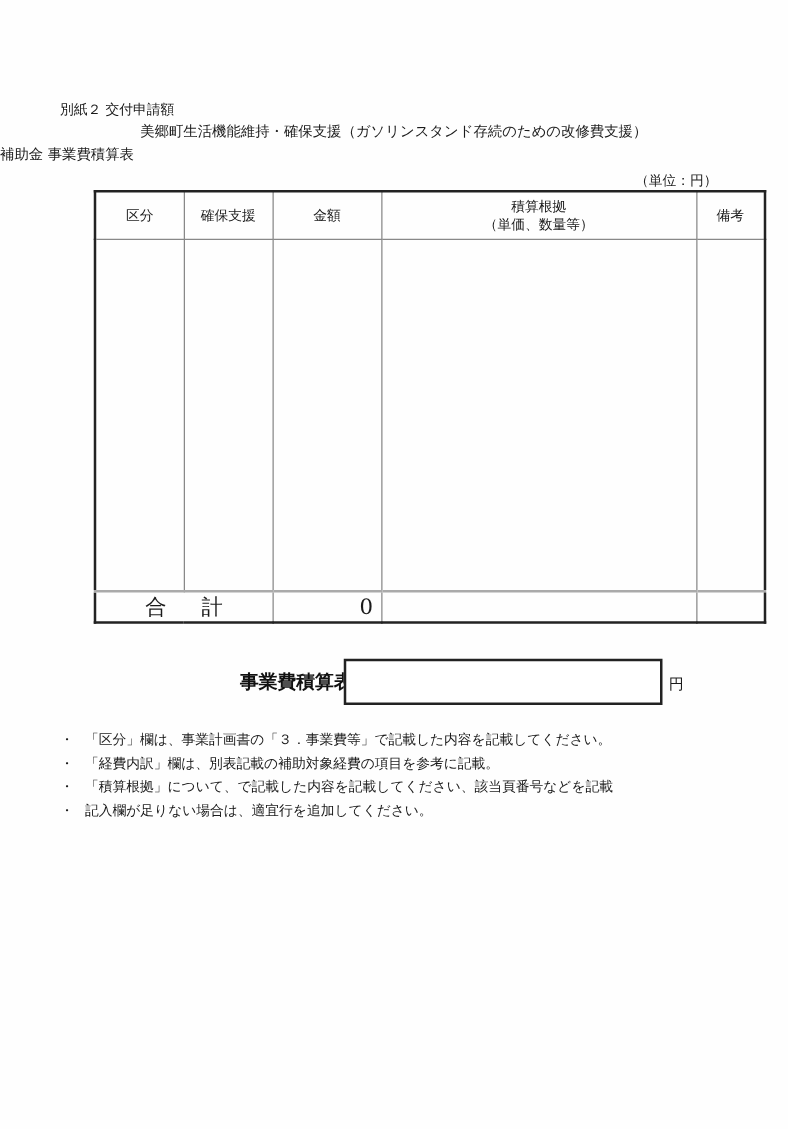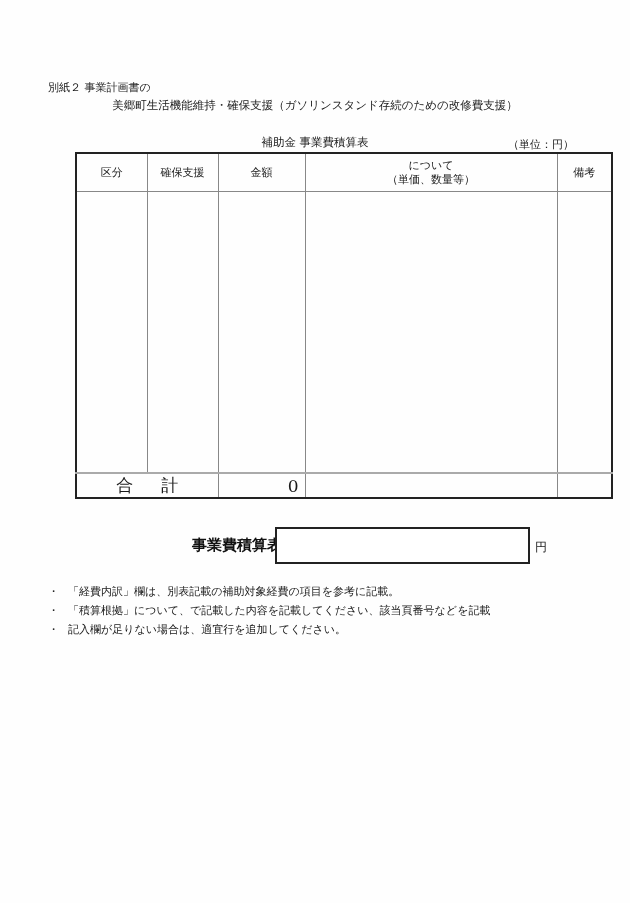--- a/index.html
+++ b/index.html
@@ -4,21 +4,21 @@
 <style>
   html, body { margin:0; padding:0; }
   body {
     width:630px; height:903px; background:#fefefe; position:relative;
     font-family: "DejaVu Serif", "Liberation Serif", serif; color:#1a1a1a;
     overflow:hidden;
   }
   .abs { position:absolute; white-space:nowrap; }
   .t-attach { left:48px; top:80px; font-size:11px; }
   .t-title1 { left:0; width:630px; text-align:center; top:98px; font-size:11.5px; }
-  .t-title2 { left:0; width:630px; text-align:center; top:135px; font-size:11.5px; }
+  .t-title2 { left:0; width:630px; top:116px; font-size:11.5px; }
   .t-unit { left:508px; top:137px; font-size:11px; }
 
   table.main {
     position:absolute; left:46px; top:152px; width:538px; height:338px;
     border-collapse:collapse; border:2px solid #222; table-layout:fixed;
     font-size:11px;
     margin-left:29px;
   }
   table.main td, table.main th {
     border:1px solid #888; font-weight:normal; padding:0; text-align:center;
@@ -44,40 +44,40 @@
     position:absolute; left:535px; top:539px; font-size:12px;
     font-family: "DejaVu Sans", "Liberation Sans", sans-serif;
   }
   .notes { position:absolute; left:48px; top:582px; font-size:11px; }
   .note { height:19px; line-height:19px; white-space:nowrap; }
   .note .bullet { display:inline-block; width:20px; }
 </style>
 </head>
 <body>
 
-<div class="abs t-attach">別紙２ 事業計画書の</div>
+<div class="abs t-attach">別紙２ 交付申請額</div>
 <div class="abs t-title1">美郷町生活機能維持・確保支援（ガソリンスタンド存続のための改修費支援）</div>
 <div class="abs t-title2">補助金 事業費積算表</div>
 <div class="abs t-unit">（単位：円）</div>
 
 <table class="main">
   <colgroup>
     <col class="col1">
       <col class="col2">
       <col class="col3">
       <col class="col4">
       <col class="col5">
   </colgroup>
   <tbody>
       <tr>
     <th>区分</th>
     <th>確保支援</th>
     <th>金額</th>
     <th>
-      <div>について</div>
+      <div>積算根拠</div>
       <div>（単価、数量等）</div>
     </th>
     <th>備考</th>
   </tr>
   <tr class="body-row">
     <td></td>
     <td></td>
     <td></td>
     <td></td>
     <td></td>
@@ -91,16 +91,17 @@
     <td></td>
   </tr>
 </tbody>
   </table>
 
 <div class="apply-label">事業費積算表</div>
 <div class="apply-box"></div>
 <div class="apply-unit">円</div>
 
 <div class="notes">
+  <div class="note"><span class="bullet">・</span><span>「区分」欄は、事業計画書の「３．事業費等」で記載した内容を記載してください。</span></div>
   <div class="note"><span class="bullet">・</span><span>「経費内訳」欄は、別表記載の補助対象経費の項目を参考に記載。</span></div>
   <div class="note"><span class="bullet">・</span><span>「積算根拠」について、で記載した内容を記載してください、該当頁番号などを記載</span></div>
   <div class="note"><span class="bullet">・</span><span>記入欄が足りない場合は、適宜行を追加してください。</span></div>
 </div>
 
 </body></html>

